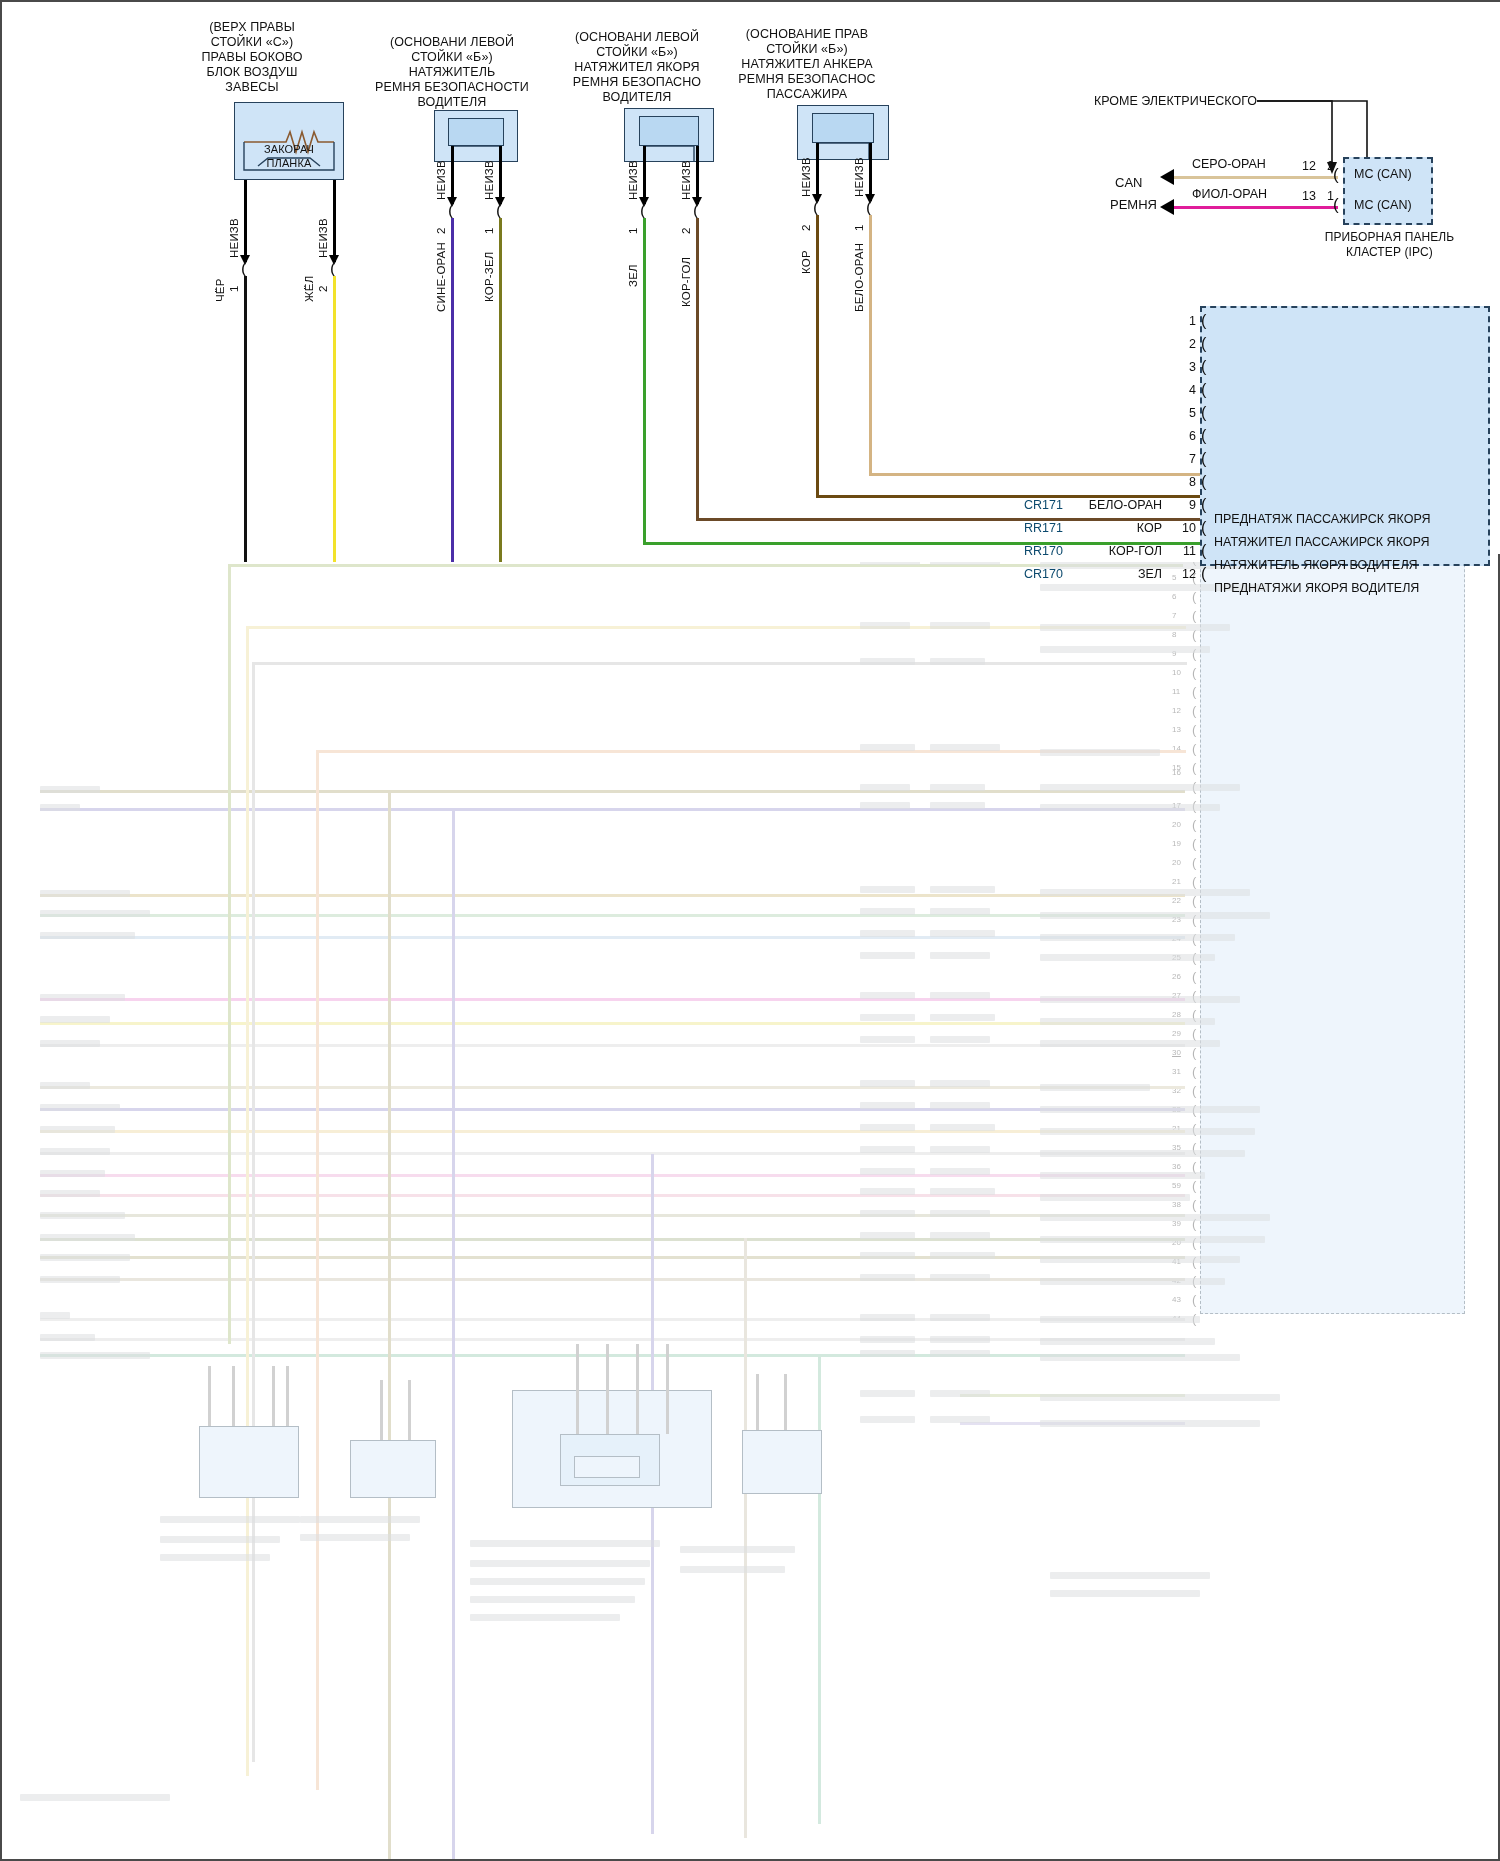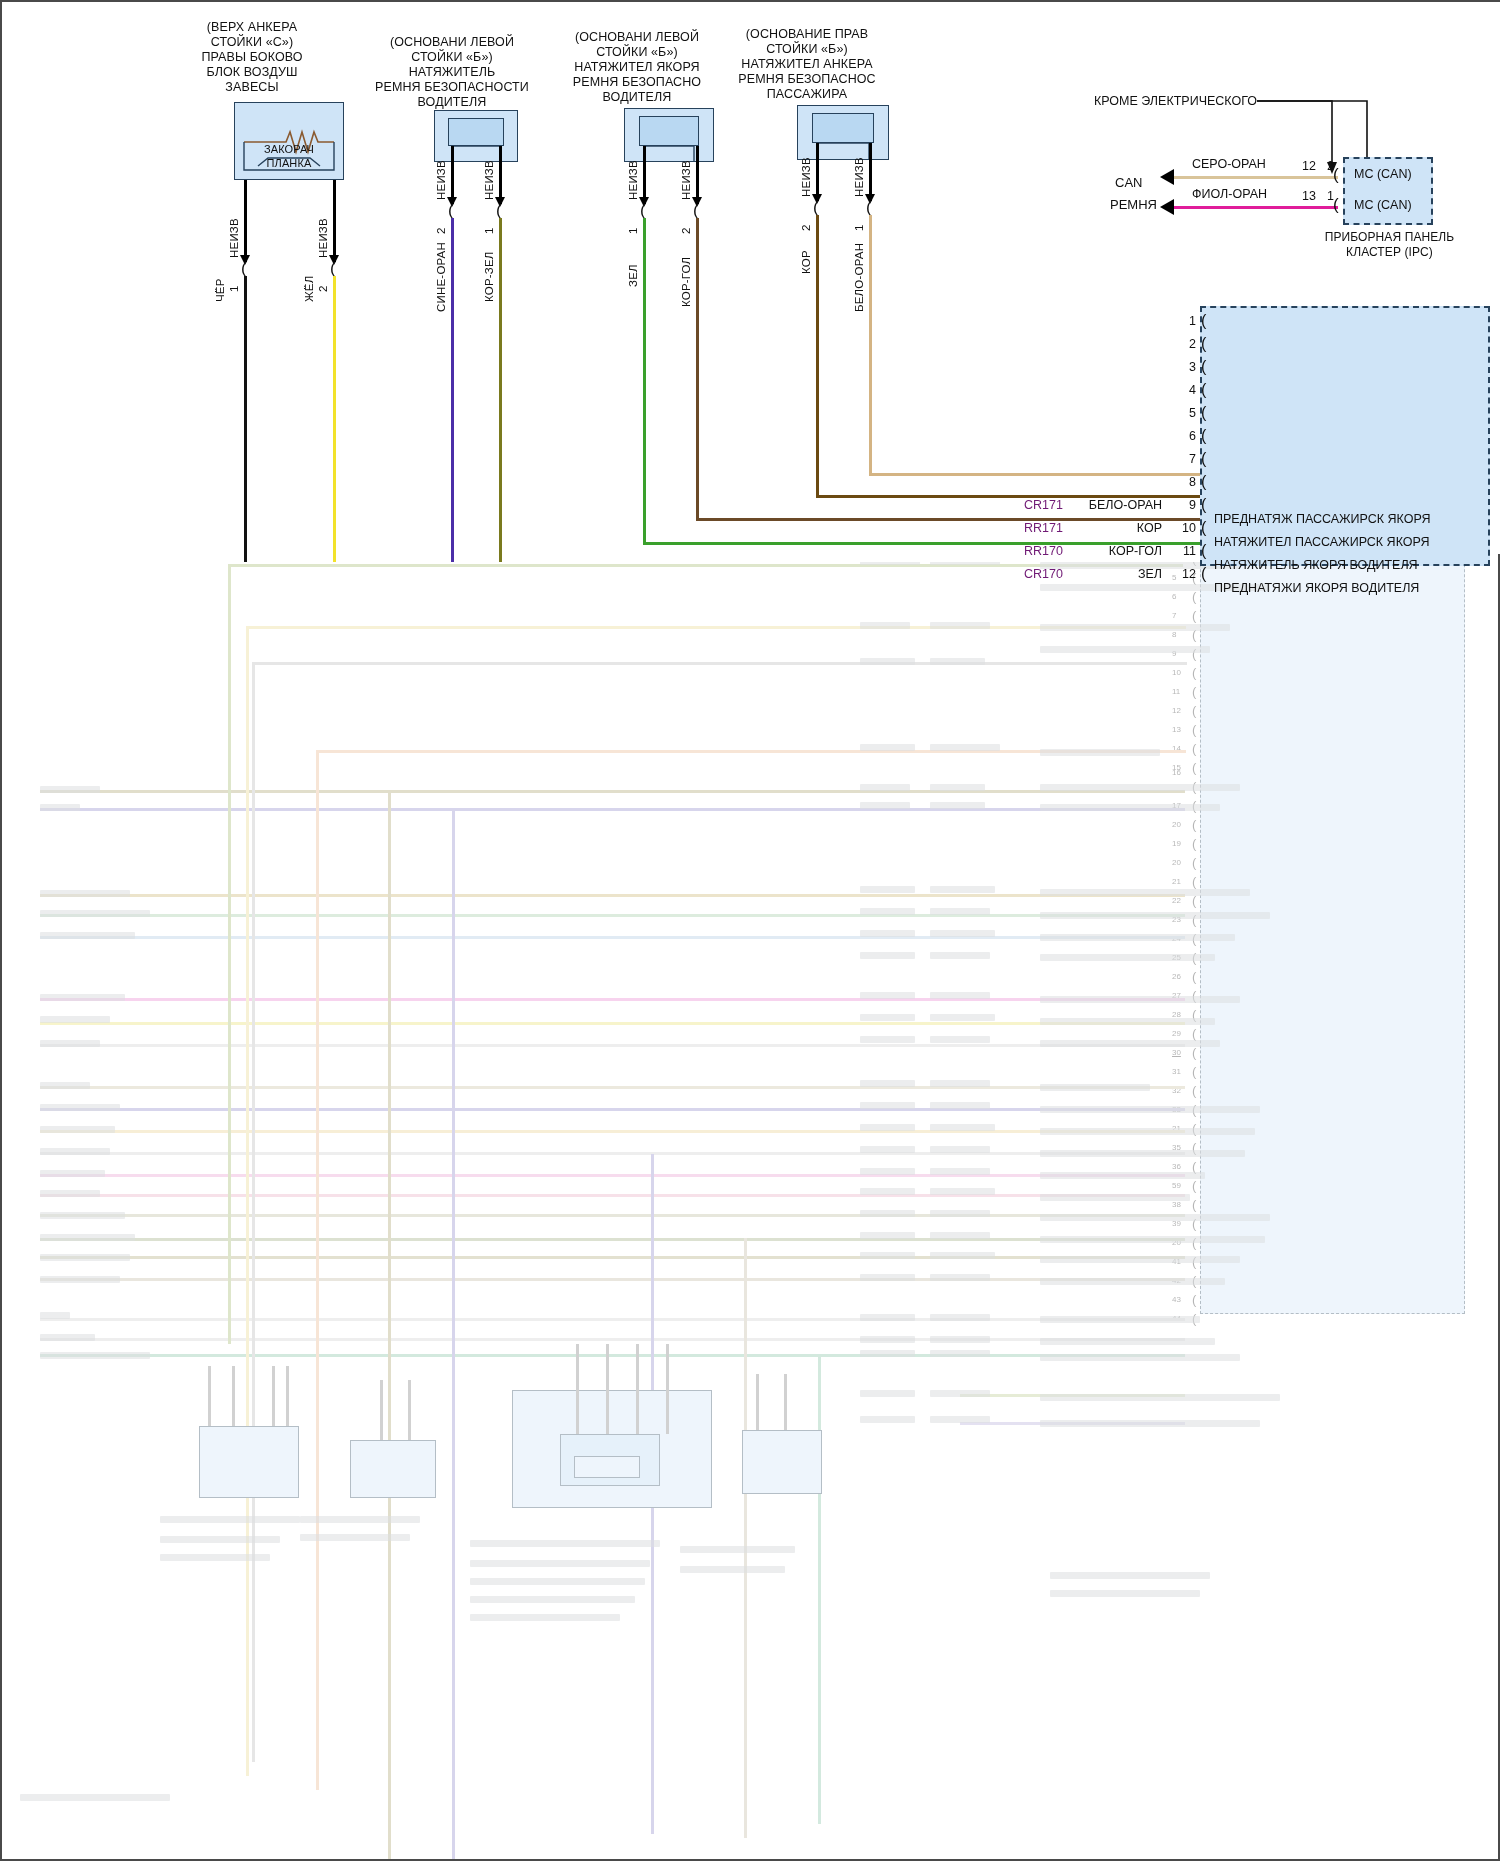--- a/index.html
+++ b/index.html
@@ -31,21 +31,21 @@
   
   .dashbox{position:absolute;border:2px dashed #27425c;background:#cfe4f7;box-sizing:border-box;}
   .mccan{position:absolute;font-size:12.5px;color:#111;}
 
   
   #bigconn{position:absolute;background:#cfe4f7;border-top:2px dashed #27425c;border-right:2px dashed #27425c;
            border-bottom:2px dashed #27425c;border-left:2px dashed #27425c;box-sizing:border-box;}
   .pinno{position:absolute;font-size:12.5px;color:#111;text-align:right;width:26px;}
   .pinclaw{position:absolute;font-size:16px;color:#111;}
   .pinfn{position:absolute;font-size:12.5px;color:#111;white-space:nowrap;}
-  .ckt{position:absolute;font-size:12.5px;color:#701a75;white-space:nowrap;}
+  .ckt{position:absolute;font-size:12.5px;color:#0c4a6e;white-space:nowrap;}
   .clr{position:absolute;font-size:12.5px;color:#111;white-space:nowrap;text-align:right;}
 
   
   #bottom{position:absolute;left:0;top:554px;width:1500px;height:1307px;opacity:.34;z-index:1;}
   #bottomframe{position:absolute;left:0;top:554px;width:1500px;height:1307px;
       border-left:2px solid #4a4a4a;border-right:2px solid #4a4a4a;border-bottom:2px solid #4a4a4a;
       box-sizing:border-box;z-index:6;pointer-events:none;}
   .fbox{position:absolute;background:#cfe4f7;border:1.4px solid #27425c;box-sizing:border-box;}
   .fline{position:absolute;}
   .ftext{position:absolute;font-size:8px;color:#2a2a2a;white-space:nowrap;}
@@ -330,21 +330,21 @@
         <div class="blurtext" style="left: 680px; top: 1012px; width: 105px; height: 7px;"></div>
         <div class="blurtext" style="left: 20px; top: 1240px; width: 150px; height: 7px;"></div>
         <div class="blurtext" style="left: 1050px; top: 1018px; width: 160px; height: 7px;"></div>
         <div class="blurtext" style="left: 1050px; top: 1036px; width: 150px; height: 7px;"></div>
       </div>
   </div>
   <div id="bottomframe"></div>
 
   <div id="top-band" class="frame">
 
-    <div class="lbl" style="left: 150px; top: 18px; width: 200px; white-space: pre;">(ВЕРХ АНКЕРА
+    <div class="lbl" style="left: 150px; top: 18px; width: 200px; white-space: pre;">(ВЕРХ ПРАВЫ
 СТОЙКИ «С»)</div>
     <div class="lbl" style="left: 150px; top: 48px; width: 200px; white-space: pre;">ПРАВЫ БОКОВО
 БЛОК ВОЗДУШ
 ЗАВЕСЫ</div>
     <div class="modbox" style="left:232px;top:100px;width:110px;height:78px;"></div>
 
     <svg style="position:absolute;left:232px;top:100px;" width="110" height="78">
       <polyline points="10,40 52,40 56,30 62,50 68,30 74,50 80,30 84,40 100,40" fill="none" stroke="#8a5a30" stroke-width="1.6"></polyline>
       <polyline points="10,40 10,68 100,68 100,40" fill="none" stroke="#27425c" stroke-width="1.4"></polyline>
       <polyline points="24,64 34,56 76,56 86,64" fill="none" stroke="#27425c" stroke-width="1.4"></polyline>

